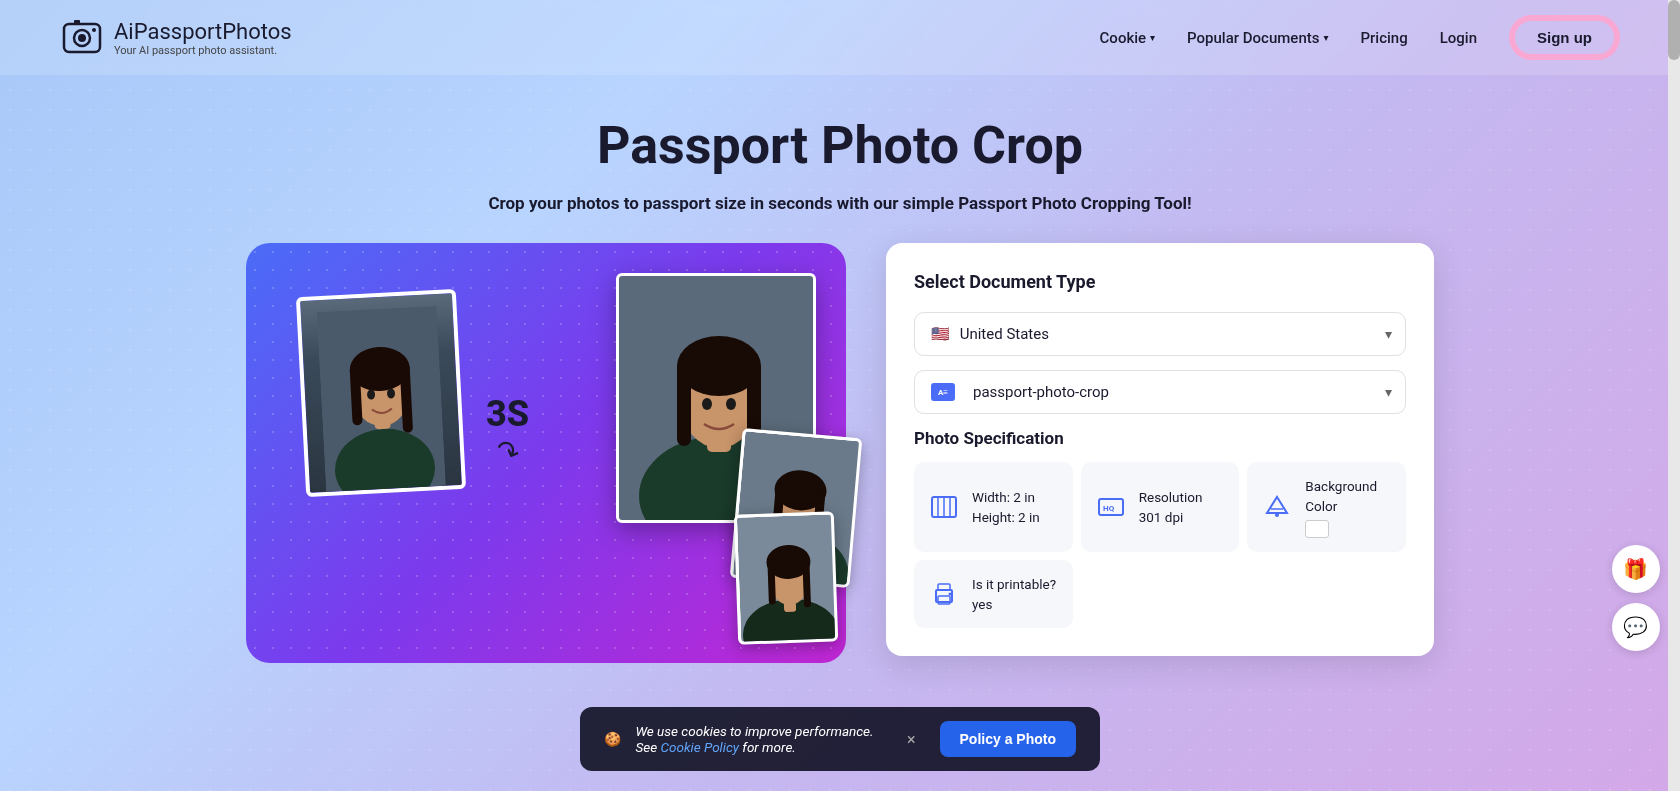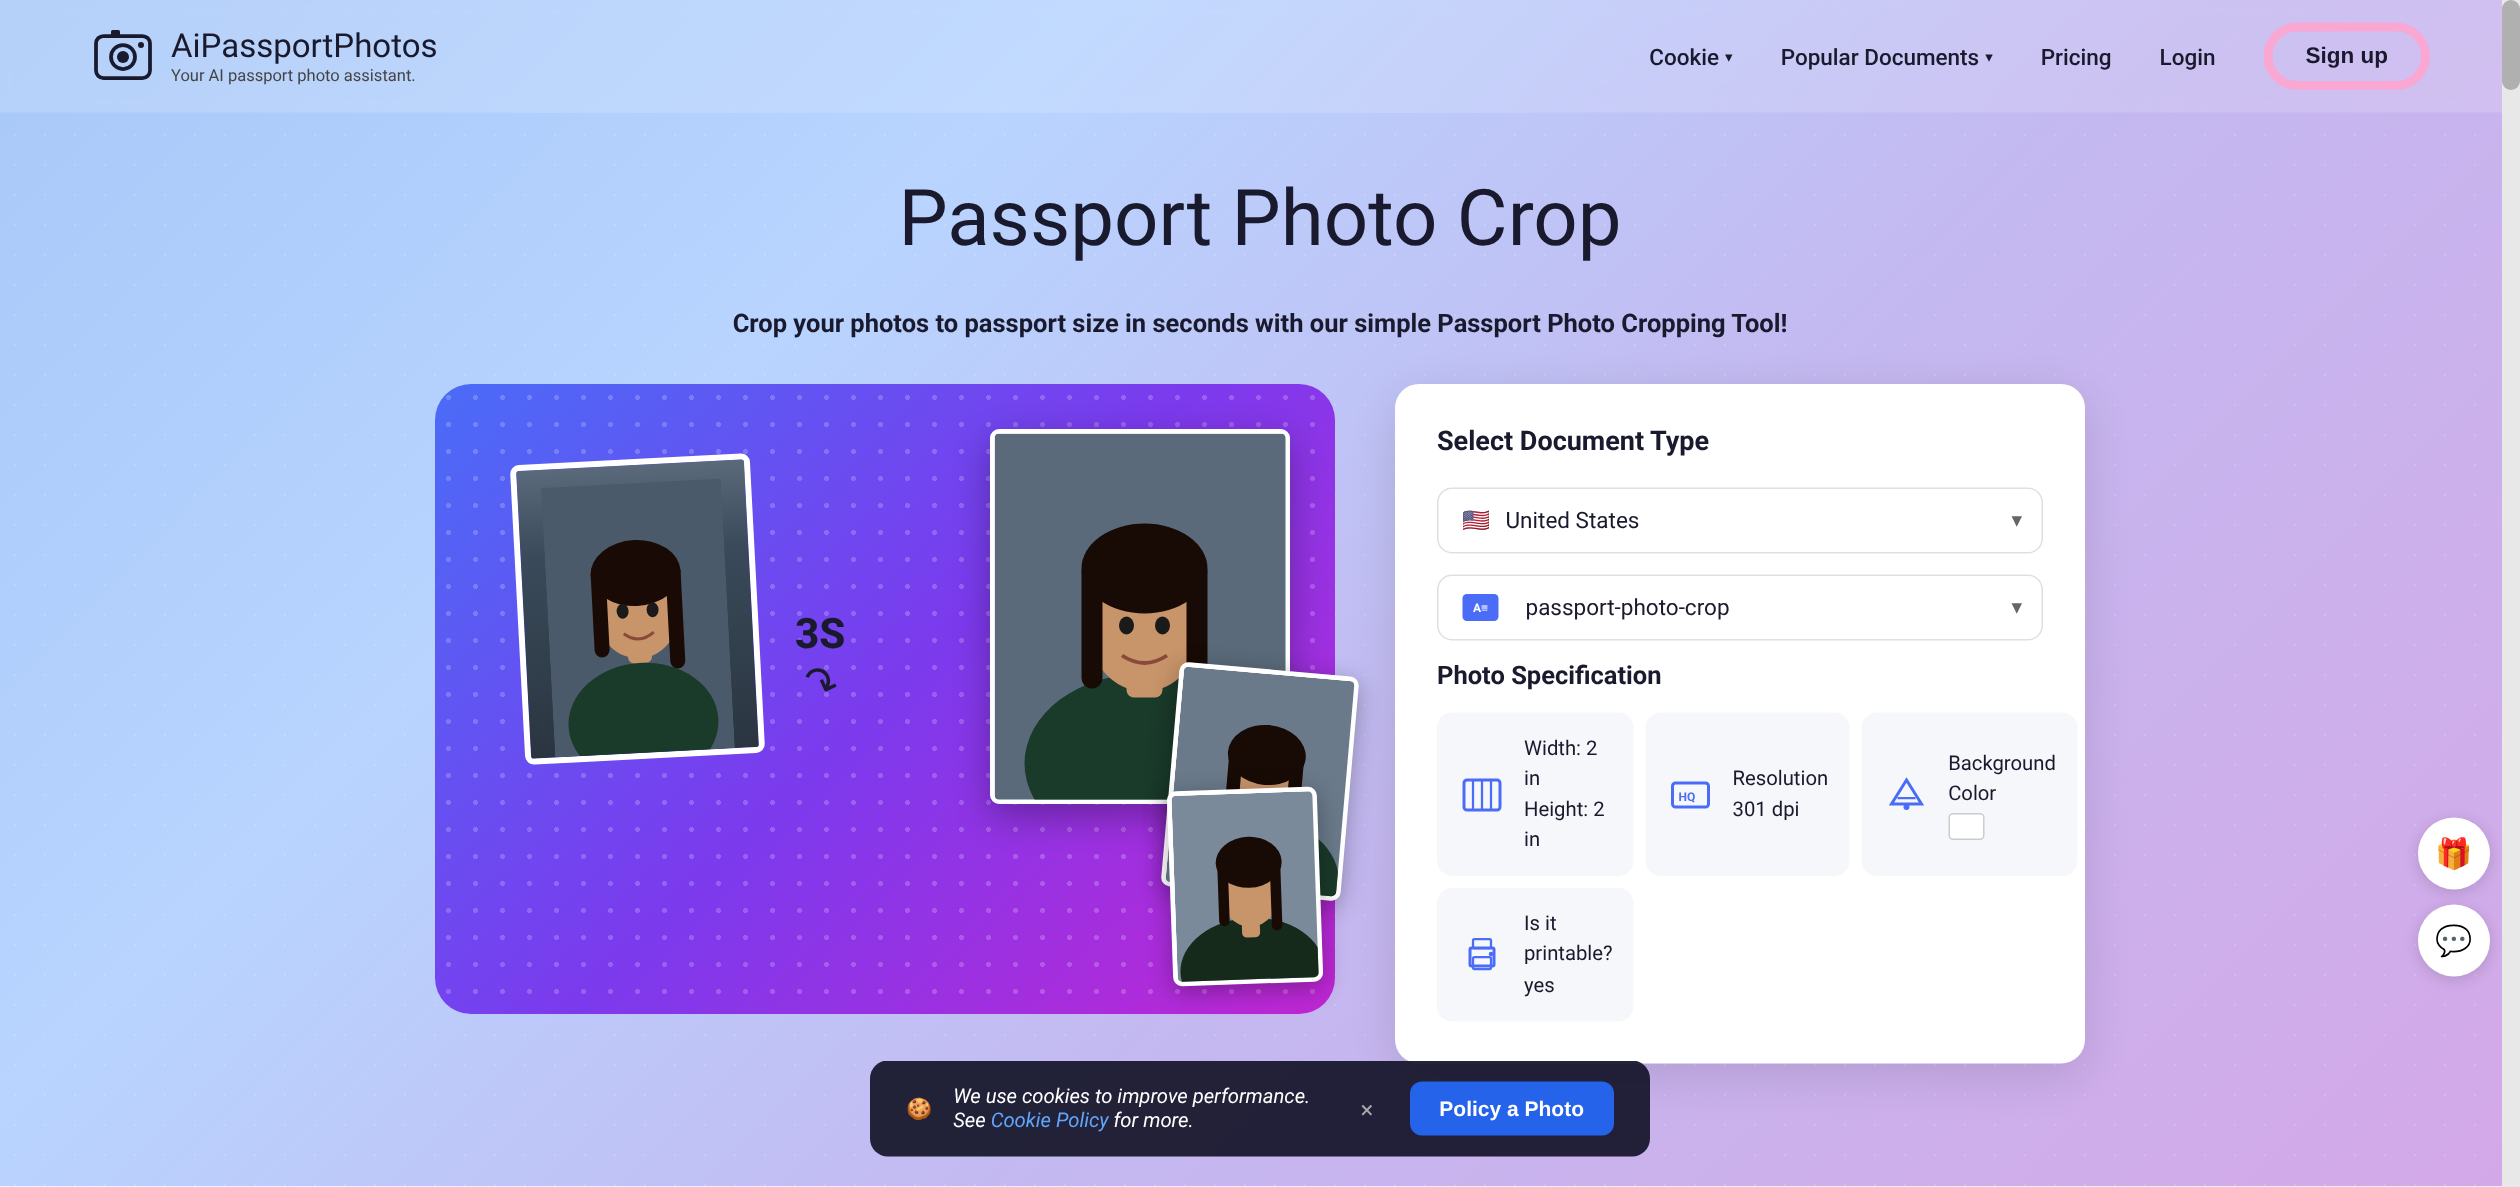--- a/index.html
+++ b/index.html
@@ -109,23 +109,23 @@
     
     .hero {
       position: relative;
       z-index: 5;
       text-align: center;
       padding-top: 40px;
     }
 
     .hero-title {
       font-size: 52px;
-      font-weight: 400;
-      color: #1a1a2e;
-      margin-bottom: 30px;
+      font-weight: 700;
+      color: #1a1a2e;
+      margin-bottom: 17px;
     }
 
     .hero-subtitle {
       font-size: 17px;
       font-weight: 700;
       color: #1a1a2e;
     }
 
     
     .main-content {
@@ -230,29 +230,29 @@
 
     .arrow-3s {
       position: absolute;
       left: 240px;
       top: 150px;
       z-index: 4;
       text-align: center;
     }
 
     .arrow-3s .three-s {
-      font-size: 28px;
+      font-size: 36px;
       font-weight: 800;
       color: #1a1a2e;
       display: block;
     }
 
     
     .right-panel {
-      width: 460px;
+      width: 548px;
       background: white;
       border-radius: 16px;
       padding: 28px;
       box-shadow: 0 8px 32px rgba(0,0,0,0.12);
       flex-shrink: 0;
     }
 
     .panel-title {
       font-size: 18px;
       font-weight: 700;

